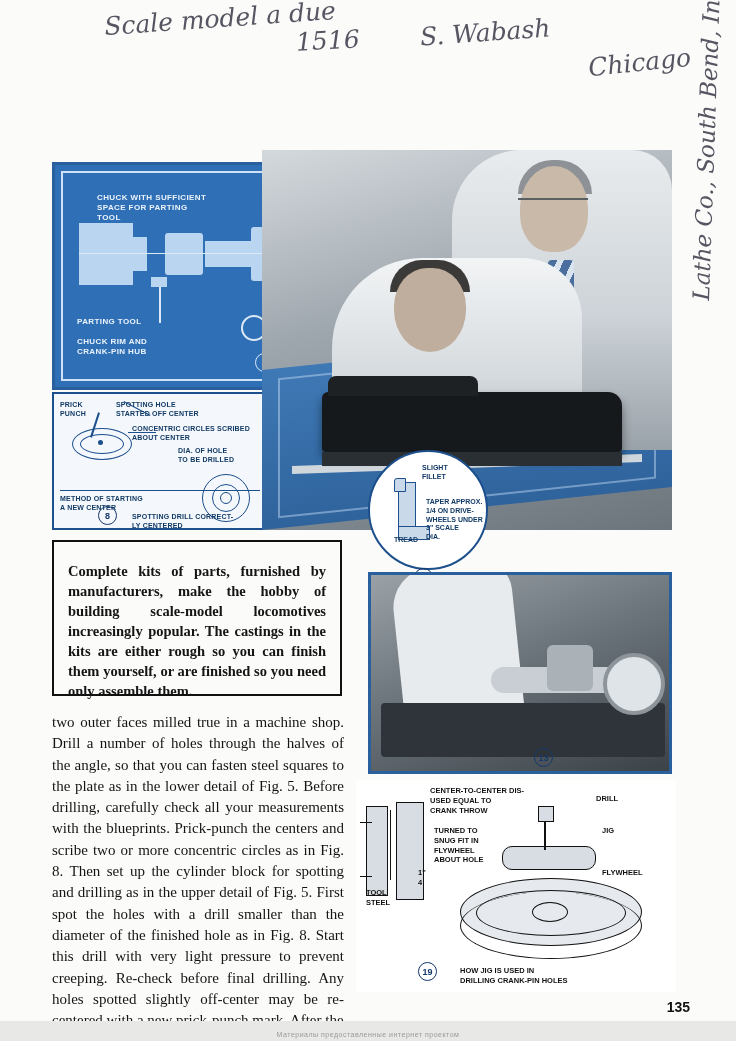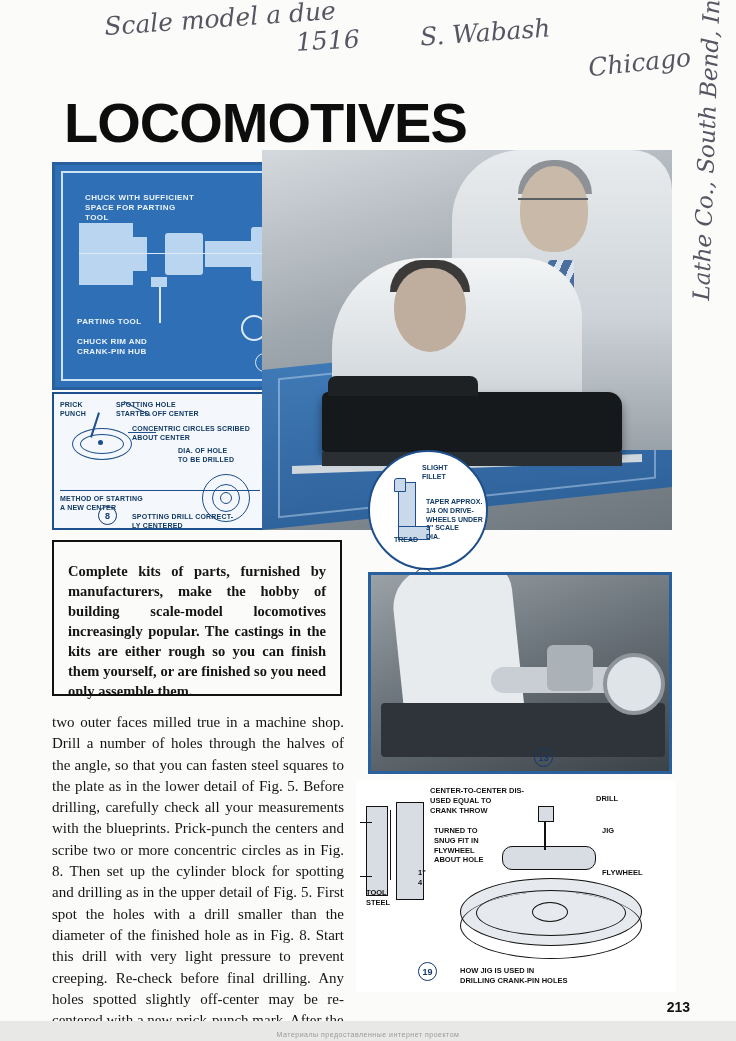--- a/index.html
+++ b/index.html
@@ -77,21 +77,21 @@
   .bptext {
     position: absolute;
     font-family: "Liberation Sans", sans-serif;
     color: #eaf3fc;
     font-weight: bold;
     font-size: 8px;
     letter-spacing: .4px;
     line-height: 1.25;
     white-space: pre-line;
   }
-  #f7t1 { left: 30px; top: 28px; }
+  #f7t1 { left: 42px; top: 28px; }
   #f7t2 { left: 22px; top: 152px; }
   #f7t3 { left: 22px; top: 172px; }
   .bp-shape { position: absolute; background: #b9d5ef; }
   .bp-line { position: absolute; background: #dce9f7; }
   .bp-circle { position: absolute; border: 2px solid #dce9f7; border-radius: 50%; }
   .fignum {
     position: absolute;
     width: 17px; height: 17px;
     border-radius: 50%;
     border: 1.5px solid #dce9f7;
@@ -382,21 +382,20 @@
 <div class="page">
 
   <div class="handwriting" id="hw1">Scale model a due</div>
   <div class="handwriting" id="hw2">1516</div>
   <div class="handwriting" id="hw3">S. Wabash</div>
   <div class="handwriting" id="hw4">Chicago</div>
   <div class="handwriting" id="hw5">metal is my</div>
   <div class="handwriting" id="hw6">July - South Bend</div>
   <div class="handwriting" id="hw7">Lathe Co., South Bend, Ind.</div>
 
-  <div id="masthead">LOCOMOTIVES</div>
 
   <div id="fig7">
     <div class="bpinner"></div>
     <div class="bp-shape" style="left:24px;top:58px;width:54px;height:62px;"></div>
     <div class="bp-shape" style="left:78px;top:72px;width:14px;height:34px;"></div>
     <div class="bp-shape" style="left:110px;top:68px;width:38px;height:42px;border-radius:3px;"></div>
     <div class="bp-shape" style="left:150px;top:76px;width:46px;height:26px;"></div>
     <div class="bp-shape" style="left:196px;top:62px;width:30px;height:54px;border-radius:3px;"></div>
     <div class="bp-line" style="left:24px;top:88px;width:210px;height:1px;"></div>
     <div class="bp-line" style="left:104px;top:112px;width:2px;height:46px;"></div>
@@ -510,17 +509,17 @@
     <div class="d11text" id="d5">1"
 4</div>
     <div class="d11text" id="d6">FLYWHEEL</div>
     <div class="d11text" id="d7">TOOL
 STEEL</div>
     <div class="d11text" id="d8">HOW JIG IS USED IN
 DRILLING CRANK-PIN HOLES</div>
   </div>
   <div class="fignum dark" id="fig11num">19</div>
 
-  <div id="pagenum">213</div>
+  <div id="pagenum">135</div>
   <div id="footerstrip"></div>
   <div id="footertext">Материалы предоставленные интернет проектом</div>
 
 </div>
 
 </body></html>

